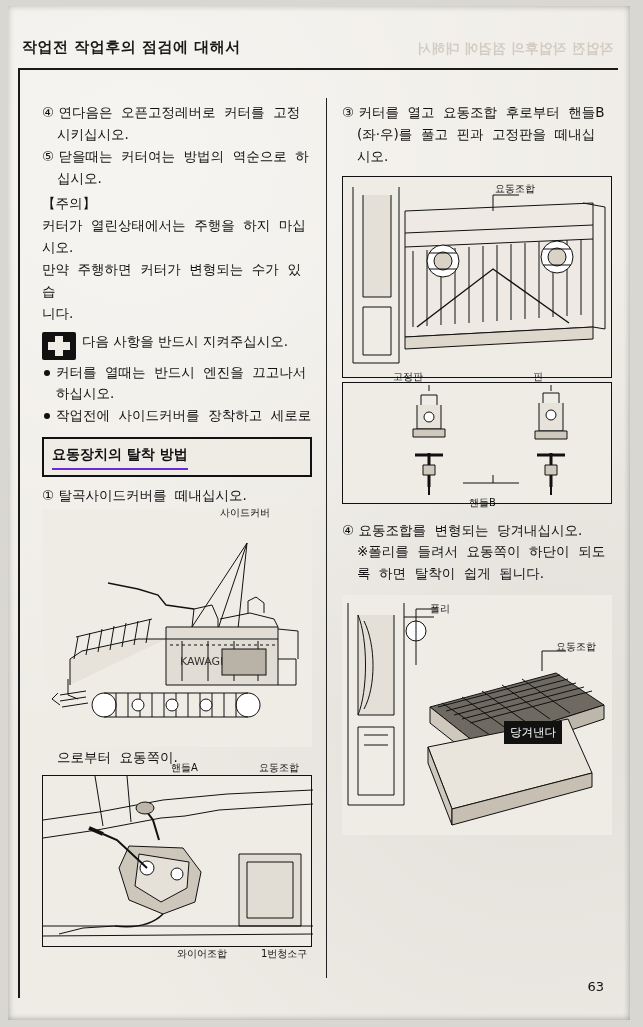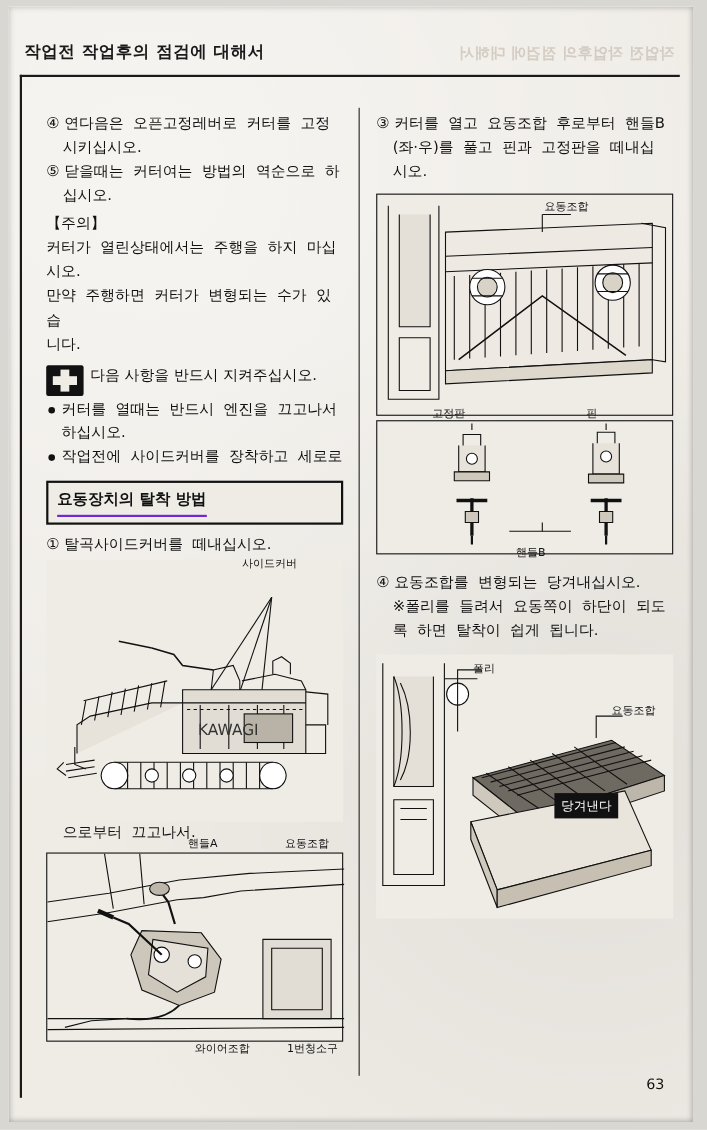--- a/index.html
+++ b/index.html
@@ -198,24 +198,24 @@
           <circle cx="164" cy="196" r="6" fill="#fff"></circle>
 
           <path d="M236,150 L254,150 L254,176 L236,176"></path>
           <path d="M236,120 L256,122 L256,150"></path>
         </g>
         <g fill="#111">
           <rect x="180" y="140" width="44" height="26" fill="#b9b2a6" stroke="#111"></rect>
         </g>
       </svg>
       <div class="lbl" style="left:178px;top:-4px;">사이드커버</div>
-      <div class="lbl" style="left:138px;top:144px;font-size:14px;color:#333;">KAWAGI</div>
-    </div>
-
-    <div class="ln ind">으로부터  끄고나서.</div>
+      <div class="lbl" style="left:138px;top:144px;font-size:11px;color:#333;">KAWAGI</div>
+    </div>
+
+    <div class="ln ind">으로부터  요동쪽이.</div>
 
     <div class="fig framed" style="height:170px;margin-top:6px;">
       <svg width="270" height="168" viewBox="0 0 270 168">
         <g fill="none" stroke="#111" stroke-width="1">
           <path d="M0,44 L56,36 L120,24 L184,18 L270,14"></path>
           <path d="M0,62 L54,54 L118,42"></path>
           <path d="M118,42 L142,40 L176,34 L270,28"></path>
           <path d="M52,0 L60,50 M84,0 L88,46"></path>
 
           <path d="M86,70 L76,92 L86,124 L120,138 L152,126 L158,96 L140,72 Z" fill="#cdc7bb"></path>

